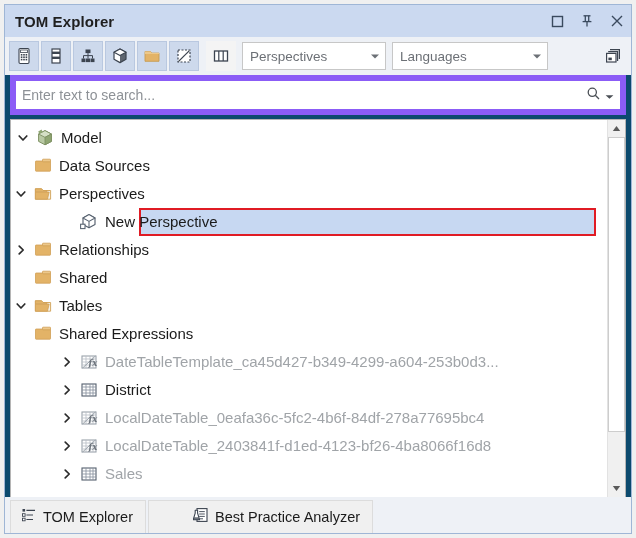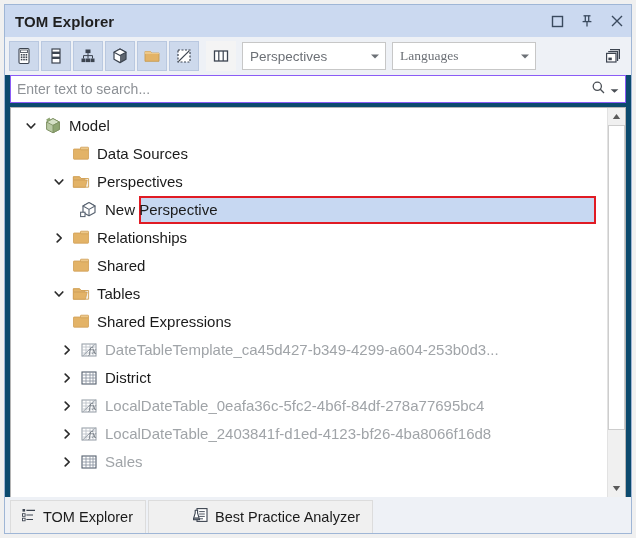--- a/index.html
+++ b/index.html
@@ -94,21 +94,21 @@
     height: 28px;
     background: #ffffff;
     border: 1px solid #c7c7c7;
     display: flex;
     align-items: center;
     box-sizing: border-box;
     position: relative;
     cursor: default;
   }
   .combo.perspectives { width: 144px; margin-right: 6px; }
-  .combo.languages { width: 144px; margin-right: 4px; font-family: Liberation Serif, serif; }
+  .combo.languages { width: 156px; margin-right: 4px; }
   .combo-label {
     font-size: 13.5px;
     color: #6c7076;
     padding-left: 7px;
     flex: 1;
     white-space: nowrap;
     overflow: hidden;
   }
   .combo-arrow {
     width: 20px;
@@ -117,24 +117,24 @@
   .tool-right {
     margin-left: auto;
     width: 28px; height: 28px;
     display: flex; align-items: center; justify-content: center;
     cursor: default;
   }
 
   
   .searchbar {
     flex: 0 0 auto;
-    height: 28px;
+    height: 40px;
     margin: 0 5px 4px 5px;
     background: #ffffff;
-    border: 1px solid #8b5cf6;
+    border: 6px solid #8b5cf6;
     display: flex;
     align-items: center;
     box-sizing: border-box;
   }
   .search-input {
     flex: 1;
     border: none;
     outline: none;
     font-family: "Liberation Sans", sans-serif;
     font-size: 14px;
@@ -176,20 +176,21 @@
   .row .twisty {
     width: 20px; height: 28px;
     display: flex; align-items: center; justify-content: center;
     flex: 0 0 20px;
     cursor: default;
   }
   .row .icon {
     width: 24px; height: 28px;
     display: flex; align-items: center; justify-content: center;
     flex: 0 0 24px;
+    font-weight: bold;
   }
   .row .label {
     font-size: 15px;
     color: #1b1b1b;
     padding-left: 4px;
     line-height: 28px;
   }
   .row.dim .label { color: #a0a4a8; }
   .sel-band {
     position: absolute;
@@ -200,22 +201,22 @@
     box-sizing: border-box;
   }
   .row.selected .label {
     position: relative;
     z-index: 2;
     color: #1b1b1b;
   }
   .row.selected .icon { position: relative; z-index: 2; }
 
   
-  .ind1 { padding-left: 10px; text-align: center; }
-  .ind2 { padding-left: 38px; }
+  .ind1 { padding-left: 2px; text-align: center; }
+  .ind2 { }
   .ind3 { padding-left: 46px; }
 
   
   .vscroll {
     flex: 0 0 17px;
     width: 17px;
     background: #f0f0f0;
     border-left: 1px solid #e2e2e2;
     display: flex;
     flex-direction: column;

